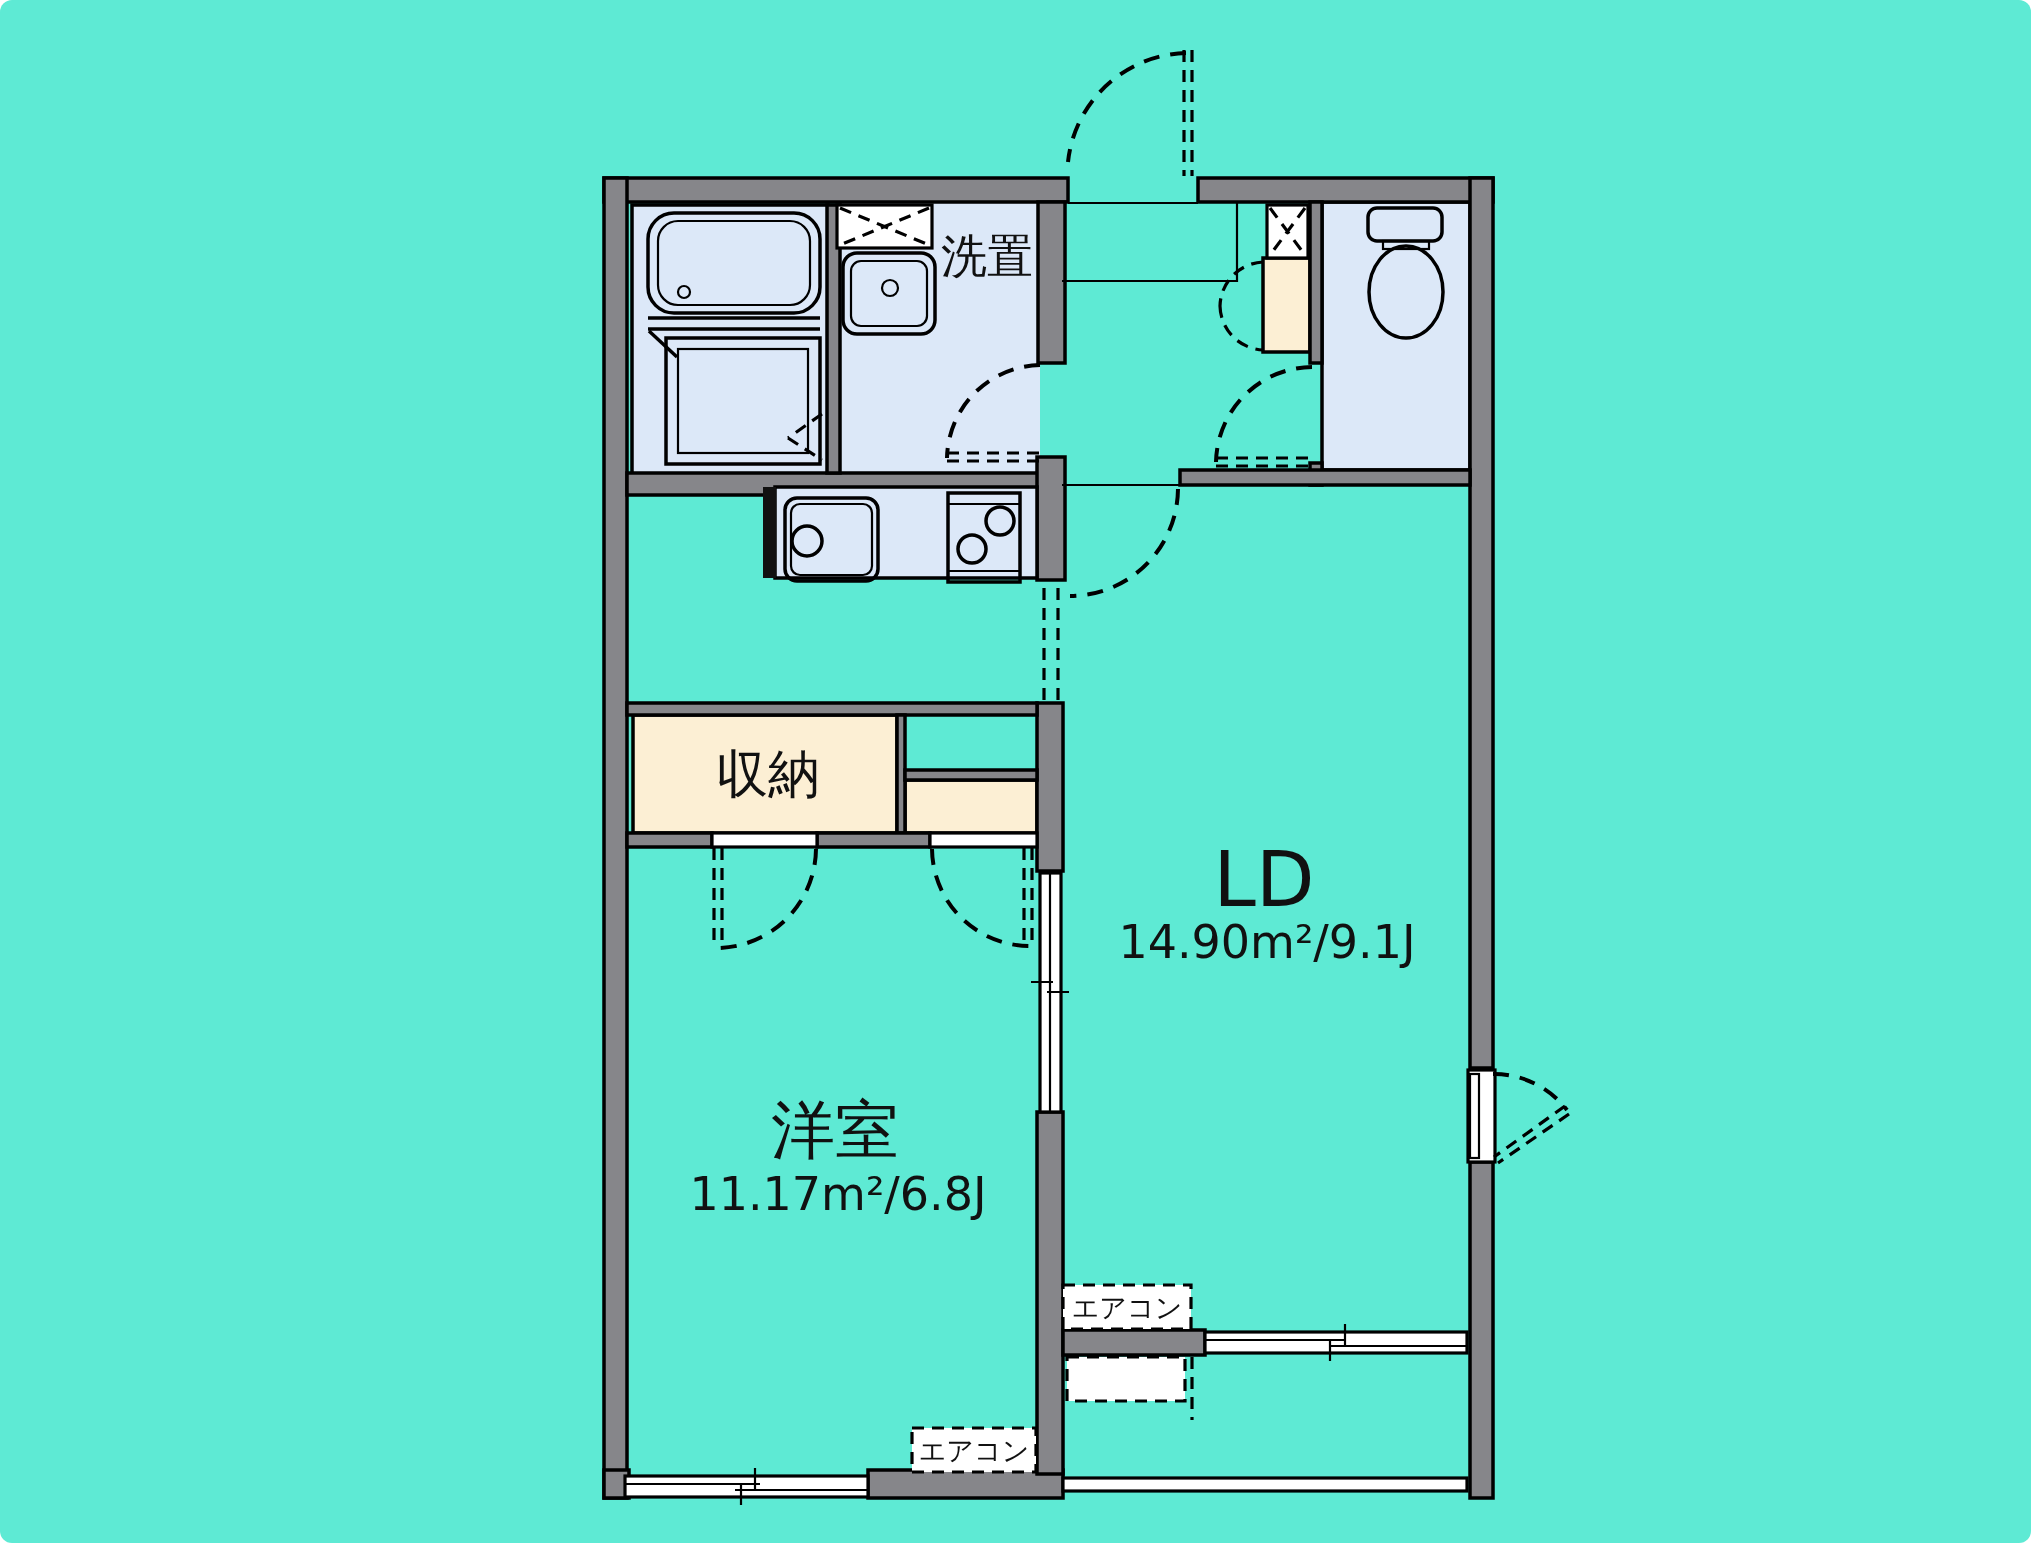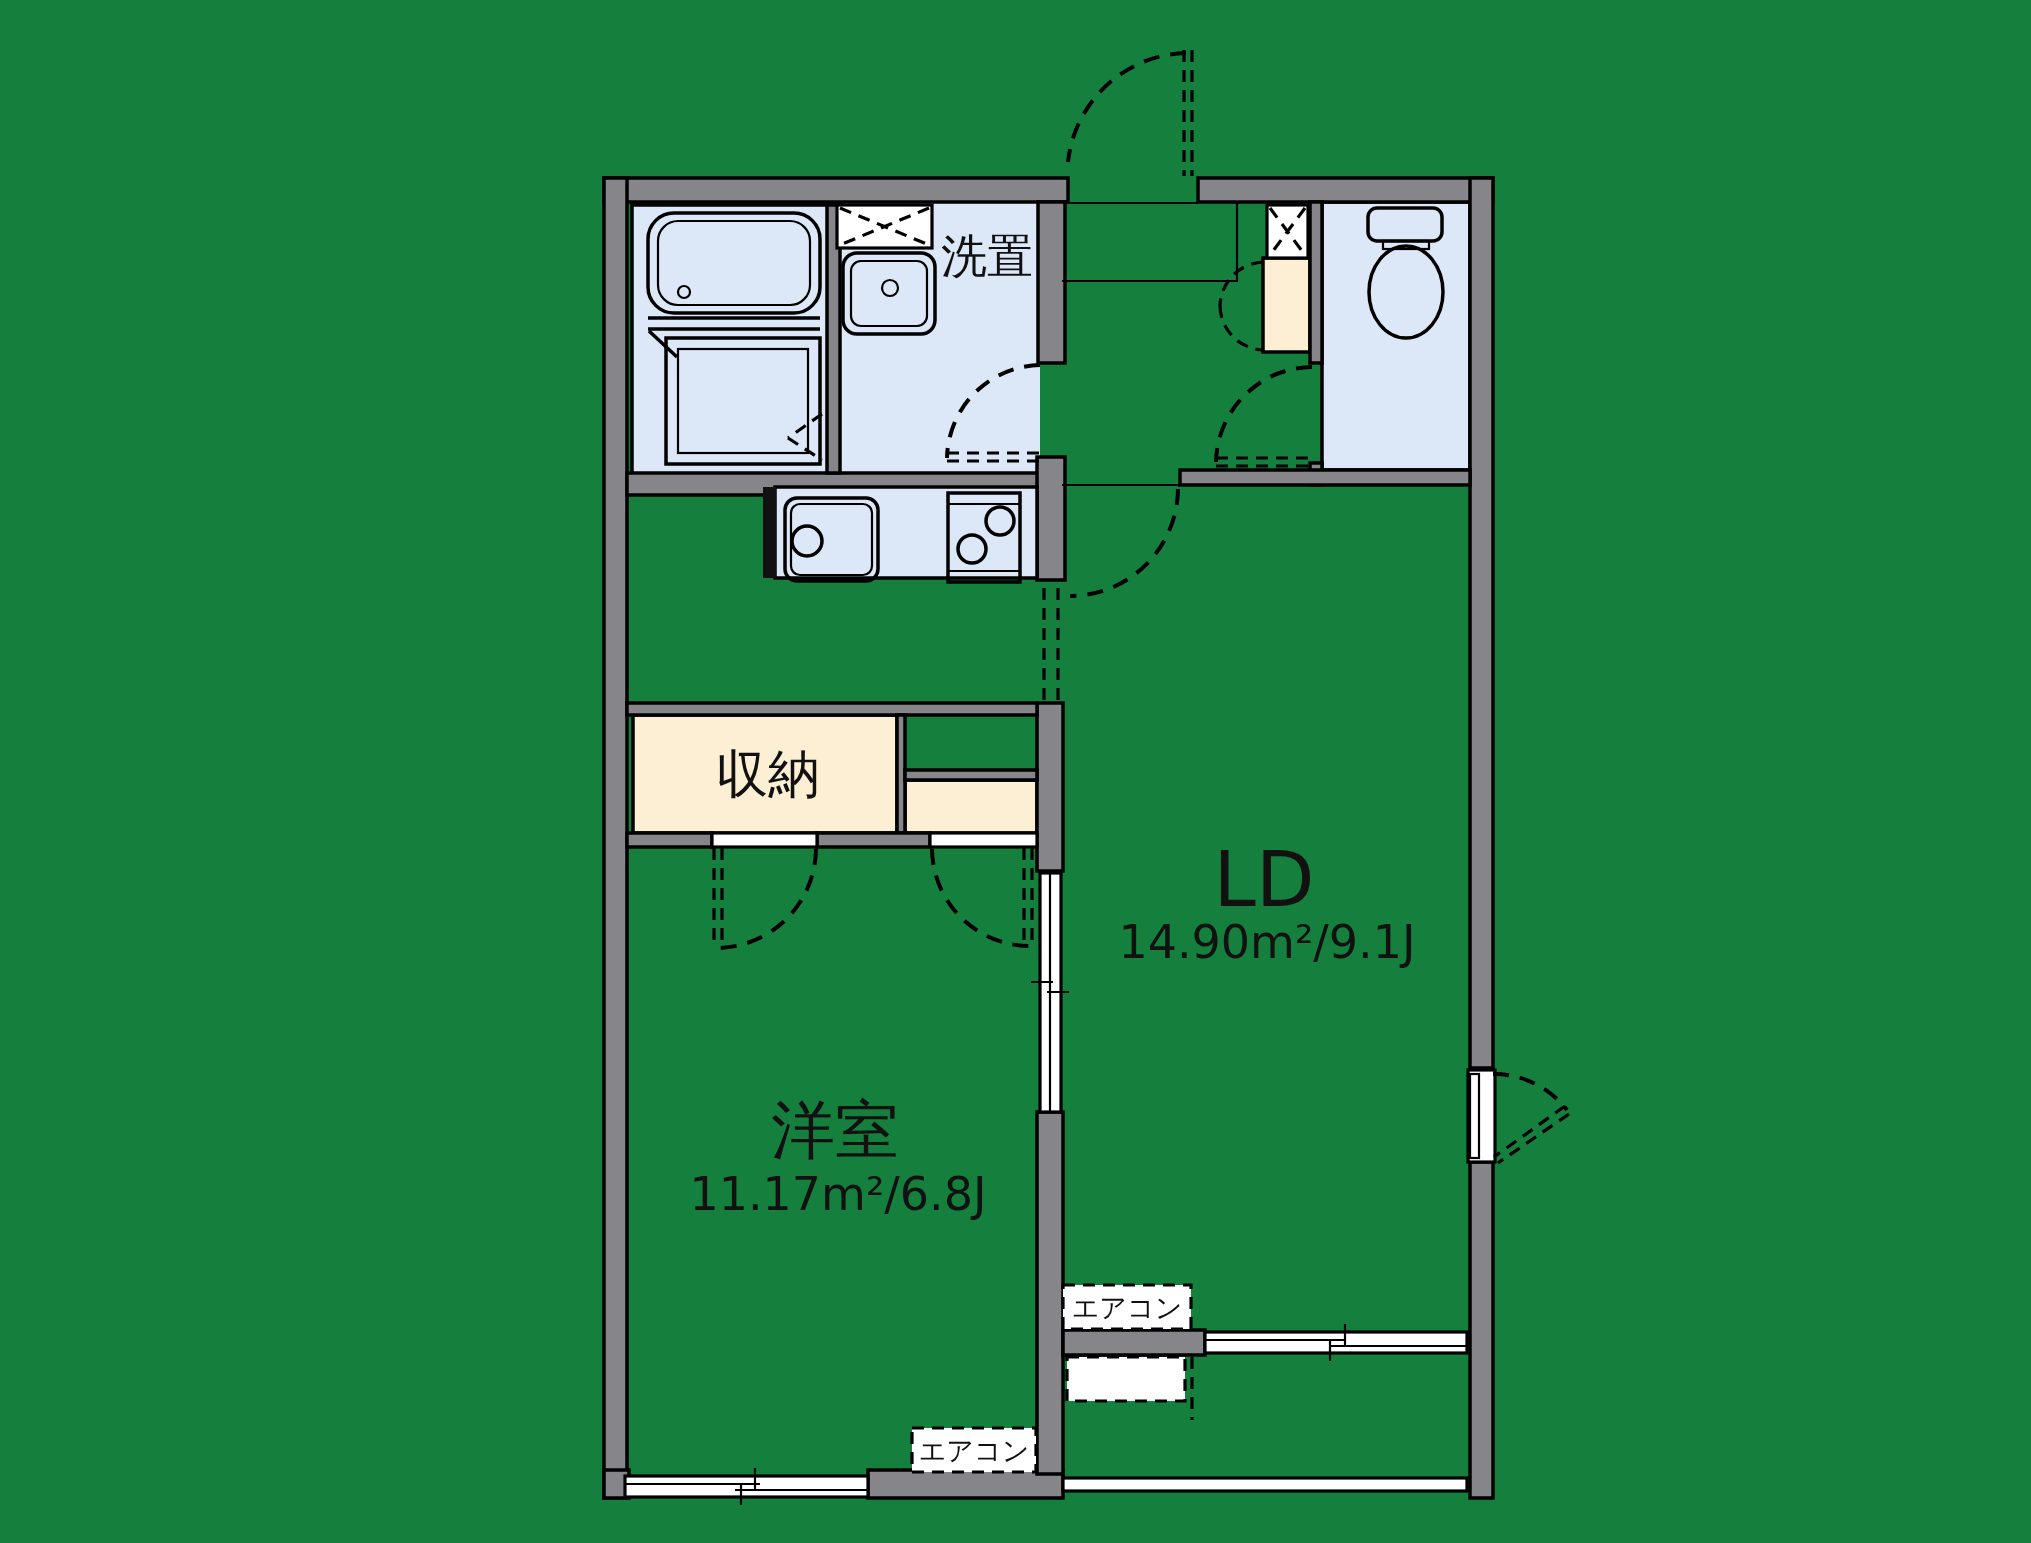--- a/index.html
+++ b/index.html
@@ -1,17 +1,17 @@
 <!DOCTYPE html>
 <html><head>
 <meta charset="utf-8">
 <style>
   html,body{margin:0;padding:0;background:#fff;}
-  #stage{position:relative;width:2031px;height:1543px;background:#15803d;overflow:hidden;
-         font-family:"DejaVu Sans","Liberation Sans",sans-serif;}
+  #stage{position:relative;width:2031px;height:1543px;background:#5eead4;overflow:hidden;
+         font-family:"DejaVu Sans","Liberation Sans",sans-serif;border-radius:12px;}
   svg{position:absolute;left:0;top:0;}
   .wall{fill:#86868a;stroke:#000;stroke-width:3.5;}
   .blue{fill:#dce8f8;stroke:#000;stroke-width:3.5;}
   .bluefill{fill:#dce8f8;stroke:none;}
   .cream{fill:#fcefd4;stroke:#000;stroke-width:3.5;}
   .ln{fill:none;stroke:#000;stroke-width:3.5;}
   .thin{fill:none;stroke:#000;stroke-width:2.2;}
   .whitebox{fill:#fff;stroke:#000;stroke-width:3.2;}
   .dash{fill:none;stroke:#000;stroke-width:4;stroke-dasharray:16 11;}
   .dash2{fill:none;stroke:#000;stroke-width:3.2;stroke-dasharray:12 8;}

